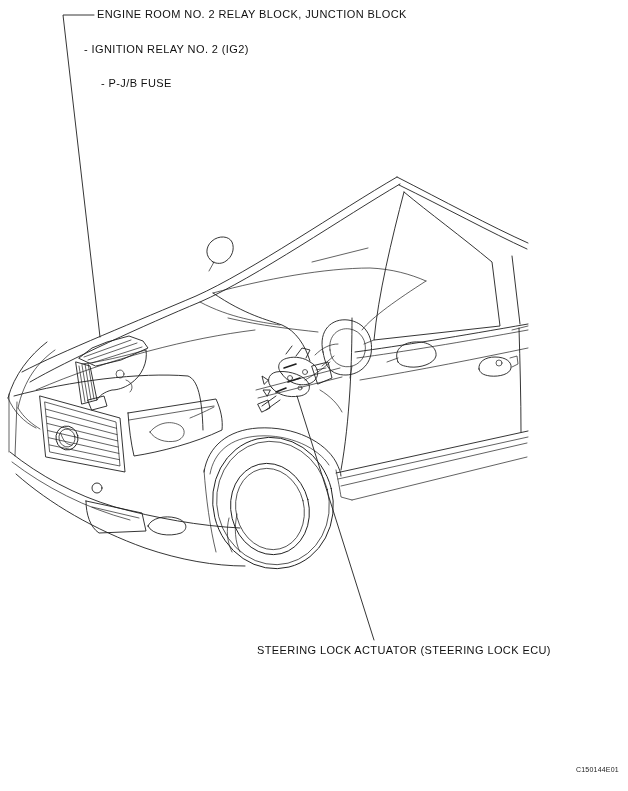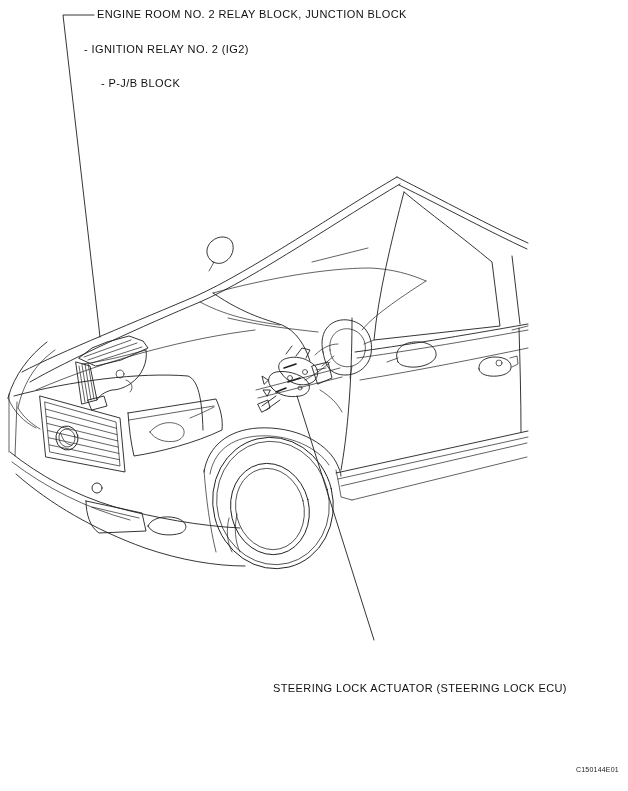--- a/index.html
+++ b/index.html
@@ -194,18 +194,18 @@
       <path class="thick" d="M284,368 L296,364 M288,382 L300,378 M276,392 L286,388"></path>
       <path class="thin" d="M315,355 C 322,348 330,344 338,344"></path>
       <path class="thin" d="M320,390 C 330,396 338,404 342,412"></path>
     </g>
   </svg>
 
   <div class="lbl" style="left:97px;top:8px;">ENGINE ROOM NO. 2 RELAY BLOCK, JUNCTION BLOCK</div>
 
   <div class="lbl" style="left:84px;top:43px;">- IGNITION RELAY NO. 2 (IG2)</div>
 
-  <div class="lbl" style="left:101px;top:77px;">- P-J/B BLOCK</div>
-
-  <div class="lbl" style="left:257px;top:682px;margin-left:16px;">STEERING LOCK ACTUATOR (STEERING LOCK ECU)</div>
+  <div class="lbl" style="left:101px;top:77px;">- P-J/B FUSE</div>
+
+  <div class="lbl" style="left:257px;top:644px;">STEERING LOCK ACTUATOR (STEERING LOCK ECU)</div>
 
   <div class="figcode" style="left:576px;top:766px;">C150144E01</div>
 </div>
 
 </body></html>

